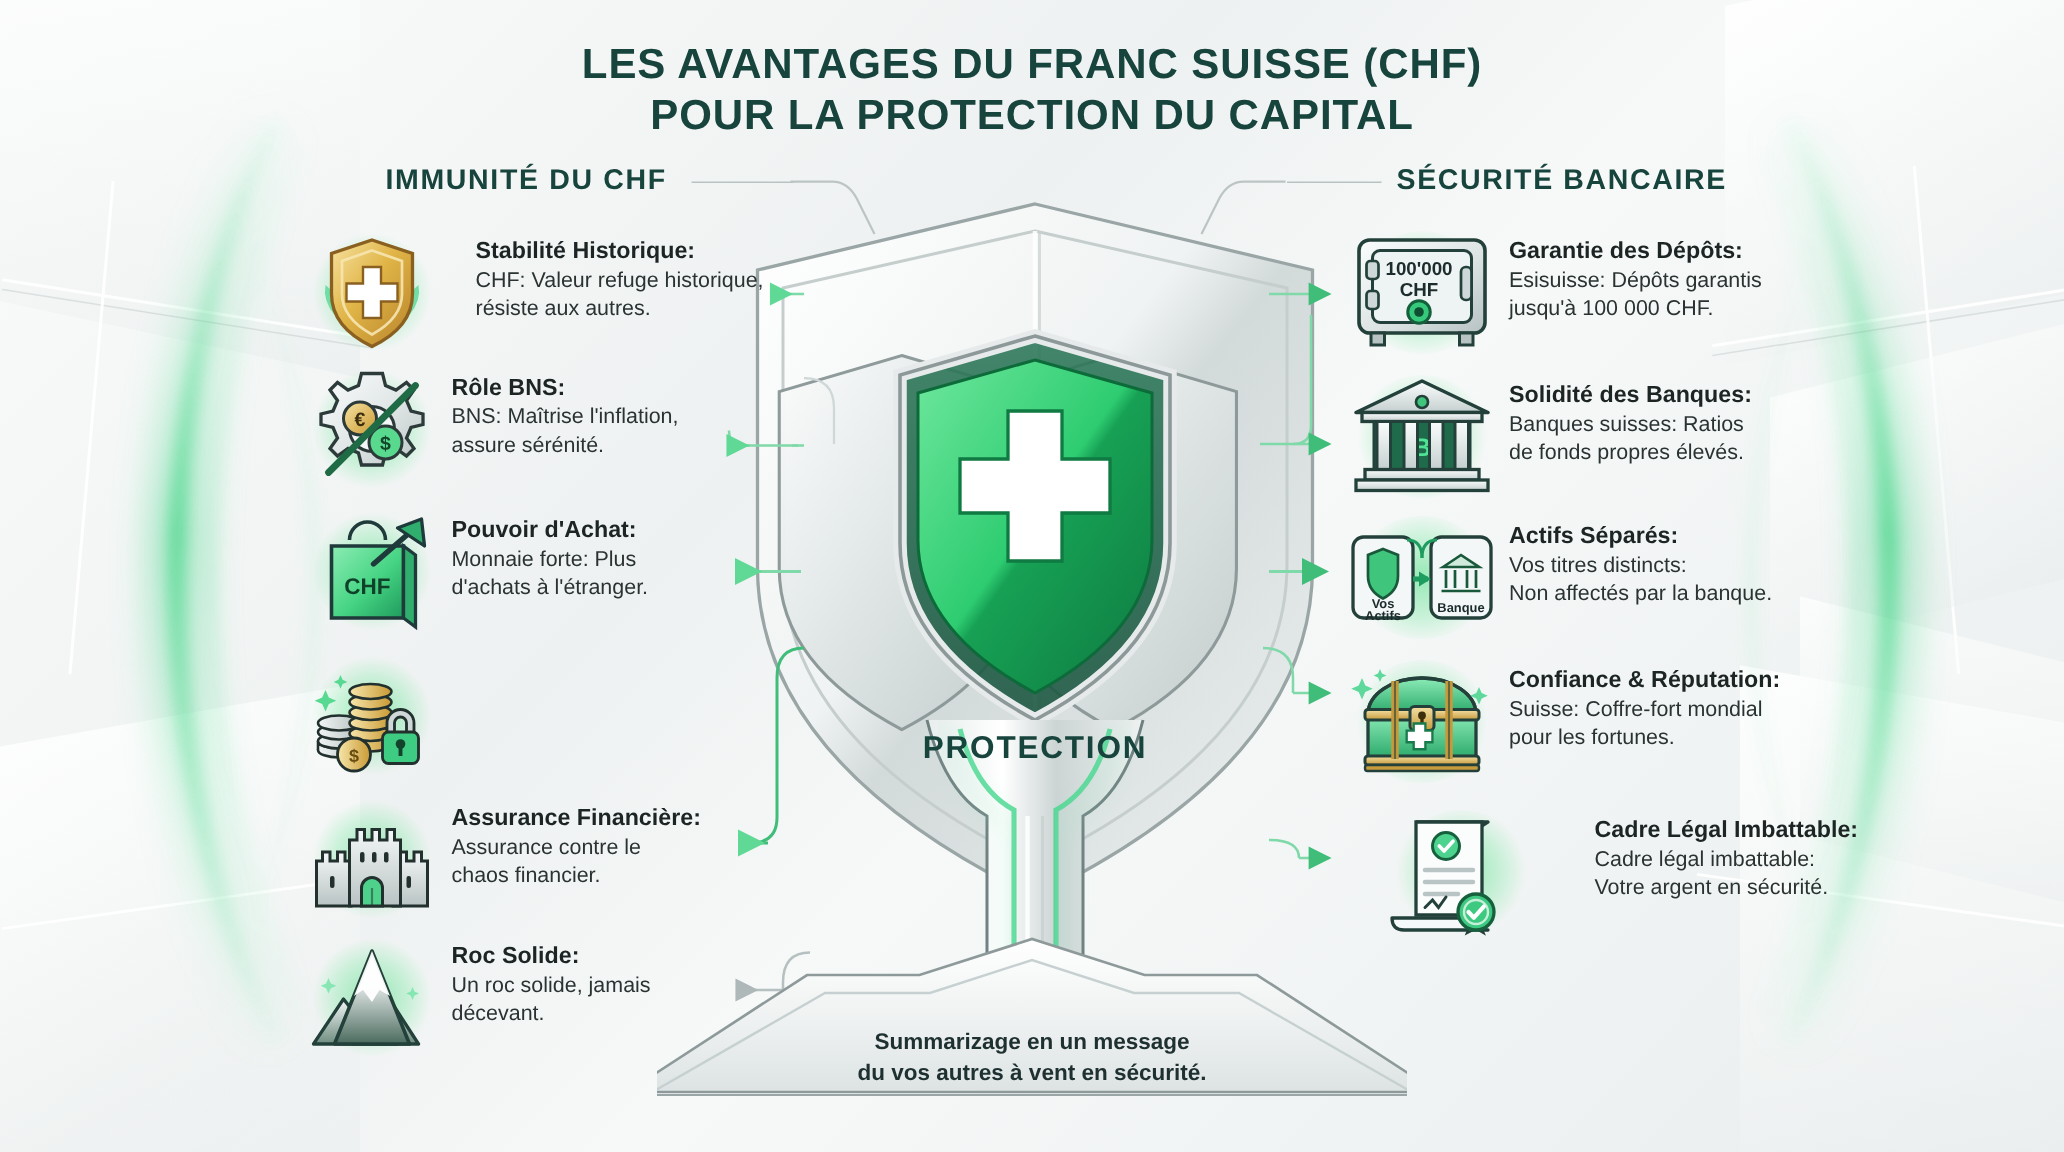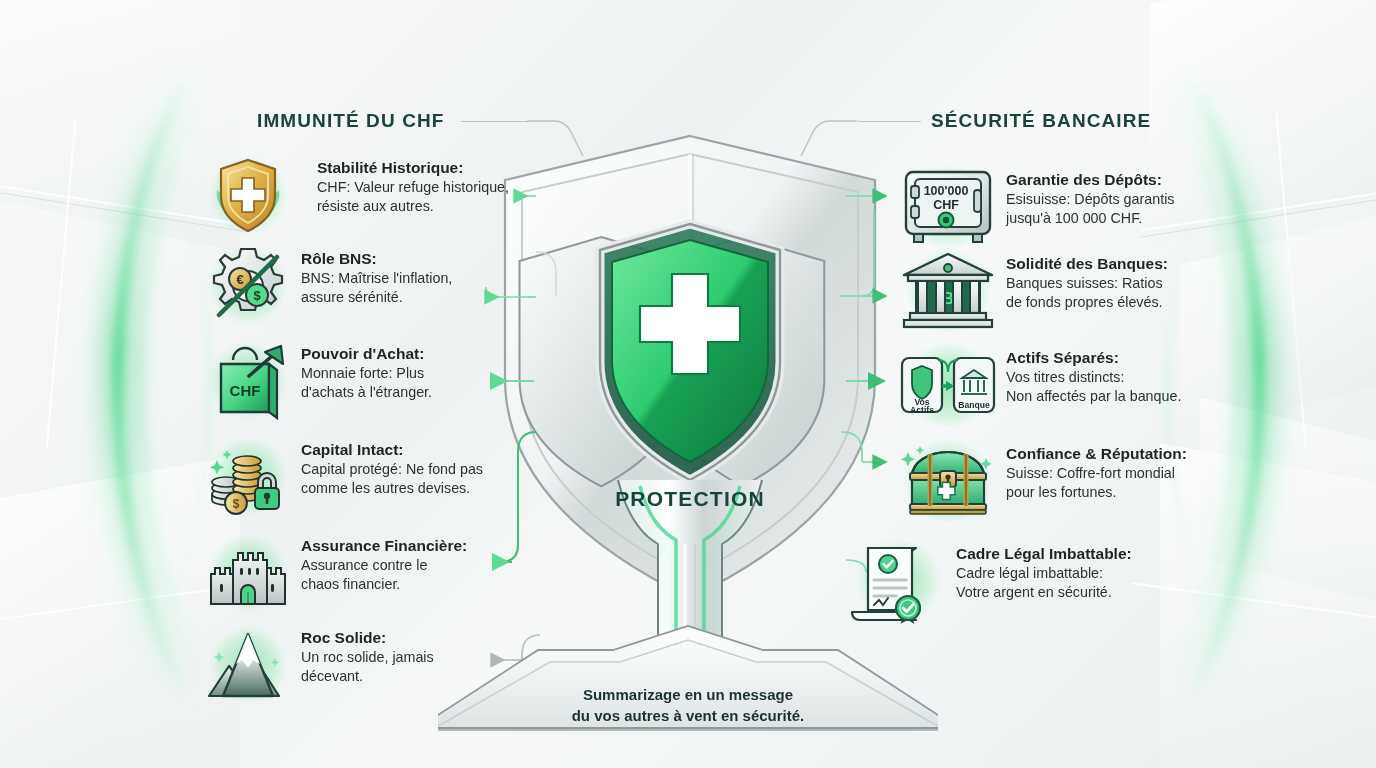--- a/index.html
+++ b/index.html
@@ -122,20 +122,24 @@
     <g filter="url(#blur6)" opacity=".85">
       <path d="M185,80 C 95,250 95,520 185,695" stroke="url(#arcg)" stroke-width="9" fill="none"></path>
       <path d="M1192,80 C 1282,250 1282,520 1192,695" stroke="url(#arcg)" stroke-width="9" fill="none"></path>
       <path d="M205,95 C 120,255 120,515 205,680" stroke="url(#arcg2)" stroke-width="4" fill="none"></path>
       <path d="M1172,95 C 1258,255 1258,515 1172,680" stroke="url(#arcg2)" stroke-width="4" fill="none"></path>
       <path d="M150,120 C 230,300 230,480 150,660" stroke="url(#arcg2)" stroke-width="3" fill="none"></path>
       <path d="M1227,120 C 1147,300 1147,480 1227,660" stroke="url(#arcg2)" stroke-width="3" fill="none"></path>
     </g>
   </svg>
 
+  <div id="title-block">
+    <div class="l1">LES AVANTAGES DU FRANC SUISSE (CHF)</div>
+    <div class="l2">POUR LA PROTECTION DU CAPITAL</div>
+  </div>
 
   <div class="sec-head" id="sec-left">IMMUNITÉ DU CHF</div>
   <div class="sec-line" style="left:461px;top:121px;width:68px;"></div>
   <svg style="position:absolute;left:525px;top:118px;" width="60" height="70">
     <path d="M2,3 L30,3 Q40,3 46,14 L58,38" stroke="#bcc4c4" stroke-width="1.5" fill="none"></path>
   </svg>
 
   <div class="sec-head" id="sec-right">SÉCURITÉ BANCAIRE</div>
   <div class="sec-line" style="left:858px;top:121px;width:63px;"></div>
   <svg style="position:absolute;left:795px;top:118px;" width="64" height="70">
@@ -374,25 +378,20 @@
         <path d="M53,48 a9,9 0 0 1 18,0 v7 h-5 v-7 a4,4 0 0 0 -8,0 v7 h-5 z" fill="#cfd7d7" stroke="#23312e" stroke-width="1.9"></path>
         <rect x="50" y="54" width="24" height="21" rx="4" fill="#3ecb82" stroke="#23312e" stroke-width="1.9"></rect>
         <circle cx="62" cy="62" r="3.2" fill="#14432c"></circle>
         <path d="M62,64 l0,6" stroke="#14432c" stroke-width="2.6"></path>
         <g fill="#57d992">
           <path d="M12,26 l2.2,5 5,2.2 -5,2.2 -2.2,5 -2.2,-5 -5,-2.2 5,-2.2 z"></path>
           <path d="M22,16 l1.4,3.2 3.2,1.4 -3.2,1.4 -1.4,3.2 -1.4,-3.2 -3.2,-1.4 3.2,-1.4 z"></path>
         </g>
       </svg>
     </div>
-    <div class="txt" style="margin-left:10px;">
-      <div class="t-title">Capital Intact:</div>
-      <div class="t-body">Capital protégé: Ne fond pas</div>
-      <div class="t-body">comme les autres devises.</div>
-    </div>
   </div>
 
   <div class="item" style="left:205px;top:530px;">
     <div class="icon">
       <div class="glow"></div>
       <svg width="86" height="86" viewBox="0 0 86 86">
         <defs>
           <linearGradient id="stn" x1="0" y1="0" x2="0" y2="1">
             <stop offset="0%" stop-color="#f4f7f7"></stop>
               <stop offset="100%" stop-color="#b9c3c3"></stop>
@@ -446,21 +445,21 @@
         </g>
       </svg>
     </div>
     <div class="txt" style="margin-left:10px;">
       <div class="t-title">Roc Solide:</div>
       <div class="t-body">Un roc solide, jamais</div>
       <div class="t-body">décevant.</div>
     </div>
   </div>
 
-  <div class="item right" style="left:898px;top:164px;">
+  <div class="item right" style="left:898px;top:152px;">
     <div class="icon" style="width:100px;flex:0 0 100px;">
       <div class="glow" style="width:88px;height:82px;"></div>
       <svg width="100" height="86" viewBox="0 0 100 86">
         <defs>
           <linearGradient id="vg" x1="0" y1="0" x2="1" y2="1">
             <stop offset="0%" stop-color="#fbfdfd"></stop>
               <stop offset="55%" stop-color="#dde4e4"></stop>
             <stop offset="100%" stop-color="#b7c2c2"></stop>
           </linearGradient>
         </defs>
@@ -579,21 +578,21 @@
         </g>
       </svg>
     </div>
     <div class="txt" style="margin-left:8px;">
       <div class="t-title">Confiance &amp; Réputation:</div>
       <div class="t-body">Suisse: Coffre-fort mondial</div>
       <div class="t-body">pour les fortunes.</div>
     </div>
   </div>
 
-  <div class="item right" style="left:848px;top:538px;">
+  <div class="item right" style="left:924px;top:538px;gap:31px;">
     <div class="icon" style="width:100px;flex:0 0 100px;">
       <div class="glow" style="width:88px;height:82px;"></div>
       <svg width="100" height="86" viewBox="0 0 100 86">
         <path d="M20,10 h48 q-8,4 -8,12 v52 q0,8 8,8 h-56 q-8,0 -8,-8 h56" fill="#f6f9f9" stroke="#23413a" stroke-width="2.2" stroke-linejoin="round"></path>
         <rect x="20" y="10" width="44" height="62" fill="#fbfdfd" stroke="none"></rect>
         <path d="M20,10 h44 v62 h-44 z" fill="none" stroke="#23413a" stroke-width="2.2"></path>
         <circle cx="40" cy="26" r="9" fill="#4dd38d" stroke="#17603d" stroke-width="2"></circle>
         <path d="M35.5,26 l3.2,3.4 6,-6.6" stroke="#ffffff" stroke-width="2.4" fill="none" stroke-linecap="round" stroke-linejoin="round"></path>
         <g stroke="#b9c4c4" stroke-width="3" stroke-linecap="round">
           <path d="M26,42 h32"></path>

